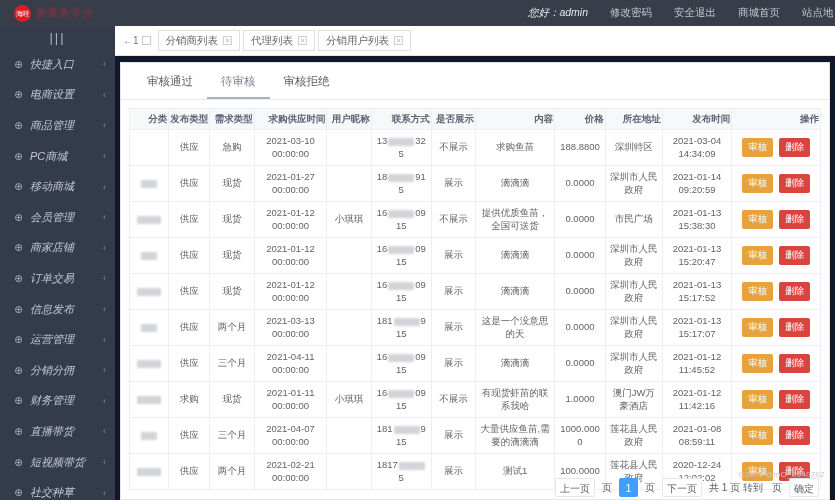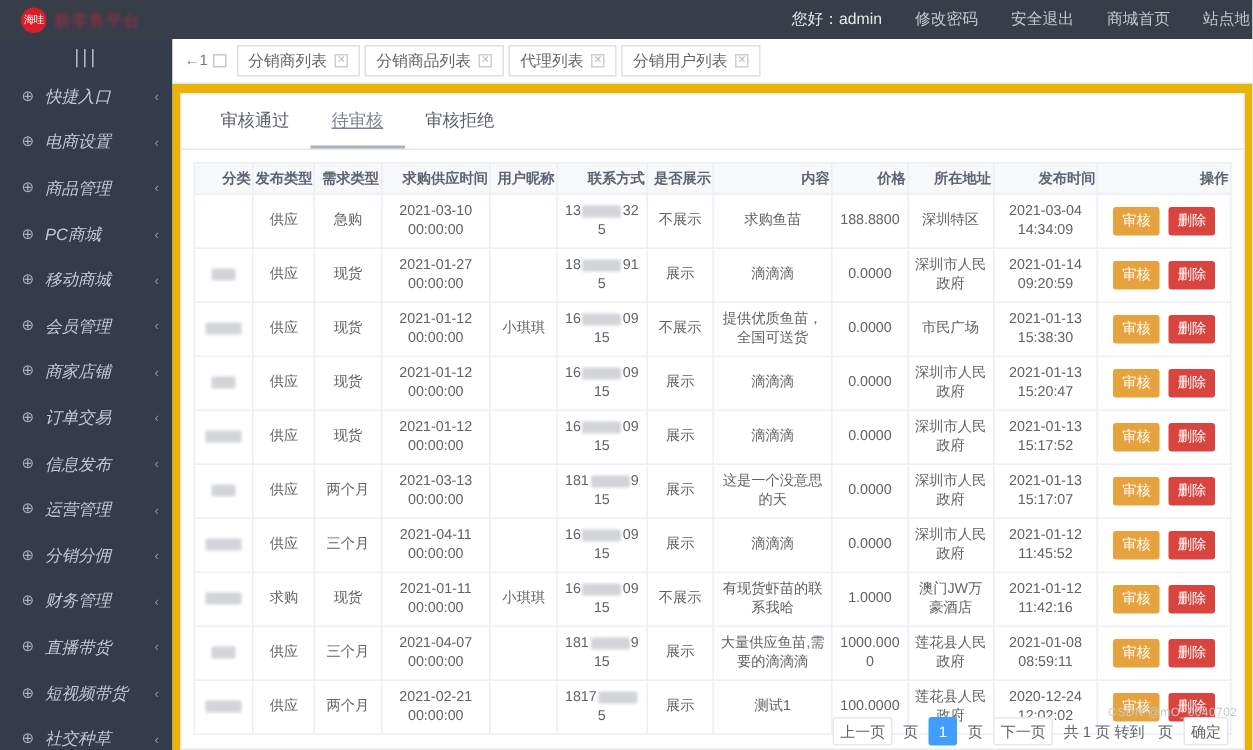--- a/index.html
+++ b/index.html
@@ -33,21 +33,21 @@
   .brand-text {
     color: #b03040; font-size: 11px; letter-spacing: 0.5px;
     filter: blur(1.1px); opacity: .85;
   }
   .topbar-spacer { flex: 1 1 auto; }
   .topbar-links { display: flex; align-items: center; gap: 0; padding-right: 2px; }
   .topbar-links > span {
     color: #c3c7ce; font-size: 10.5px; padding: 0 11px;
     white-space: nowrap; cursor: pointer;
   }
-  .topbar-links > span.user { color: #e6e8eb; }
+  .topbar-links > span.user { color: #e6e8eb; font-style: italic; }
   .topbar-links > span.truncate { overflow: hidden; max-width: 42px; }
 
   
   .sidebar {
     position: absolute; left: 0; top: 26px; width: 115px; height: 474px;
     background: #343c4b; overflow: hidden;
   }
   .sb-toggle {
     height: 23px; display: flex; align-items: center; justify-content: center;
     color: #aeb5c0; font-size: 13px; letter-spacing: 2px; cursor: pointer;
@@ -85,36 +85,36 @@
     display: inline-block; width: 9px; height: 9px;
     border: 1px solid #cfcfcf; color: #bbb;
     font-size: 7px; line-height: 8px; text-align: center;
   }
   .tab.active { color: #555; }
   .tab.active .x { background: #ff7a2f; border-color: #ff7a2f; color: #fff; }
 
   
   .main {
     position: absolute; left: 115px; top: 56px; width: 720px; height: 444px;
-    background: #eab308; padding: 6px 5px 0 5px;
+    background: #0f172a; padding: 6px 5px 0 5px;
   }
   .card {
     background: #fff; border: 1px solid #e6e6e6; height: 438px;
     overflow: hidden; position: relative;
   }
   .subtabs {
     display: flex; align-items: flex-end; height: 37px;
     border-bottom: 1px solid #e4e7ed; padding-left: 12px; gap: 0;
   }
   .subtab {
     padding: 0 14px; height: 36px; line-height: 36px;
     font-size: 11.5px; color: #5a5e66; cursor: pointer;
     border-bottom: 2px solid transparent;
   }
-  .subtab.active { color: #7b8291; border-bottom-color: #a9b1bd; text-decoration: underline; }
+  .subtab.active { color: #7b8291; border-bottom-color: #a9b1bd; }
 
   
   .tbl-wrap { padding: 8px 8px 0 8px; }
   table { width: 100%; border-collapse: collapse; table-layout: fixed; }
   thead th {
     background: #f7f8fa; border: 1px solid #ebeef5;
     font-size: 9.5px; font-weight: bold; color: #5c6373;
     height: 21px; text-align: right; padding: 0 1px;
   }
   tbody td {
@@ -258,24 +258,20 @@
 
   </div>
 
   <div class="tabstrip">
     <div class="tnav">
       <span>←1</span>
       <span class="sq"></span>
     </div>
     <div class="tab">
       <span>分销商列表</span>
-      <span class="x">✕</span>
-    </div>
-    <div class="tab">
-      <span>分销商品列表</span>
       <span class="x">✕</span>
     </div>
     <div class="tab">
       <span>代理列表</span>
       <span class="x">✕</span>
     </div>
     <div class="tab">
       <span>分销用户列表</span>
       <span class="x">✕</span>
     </div>

